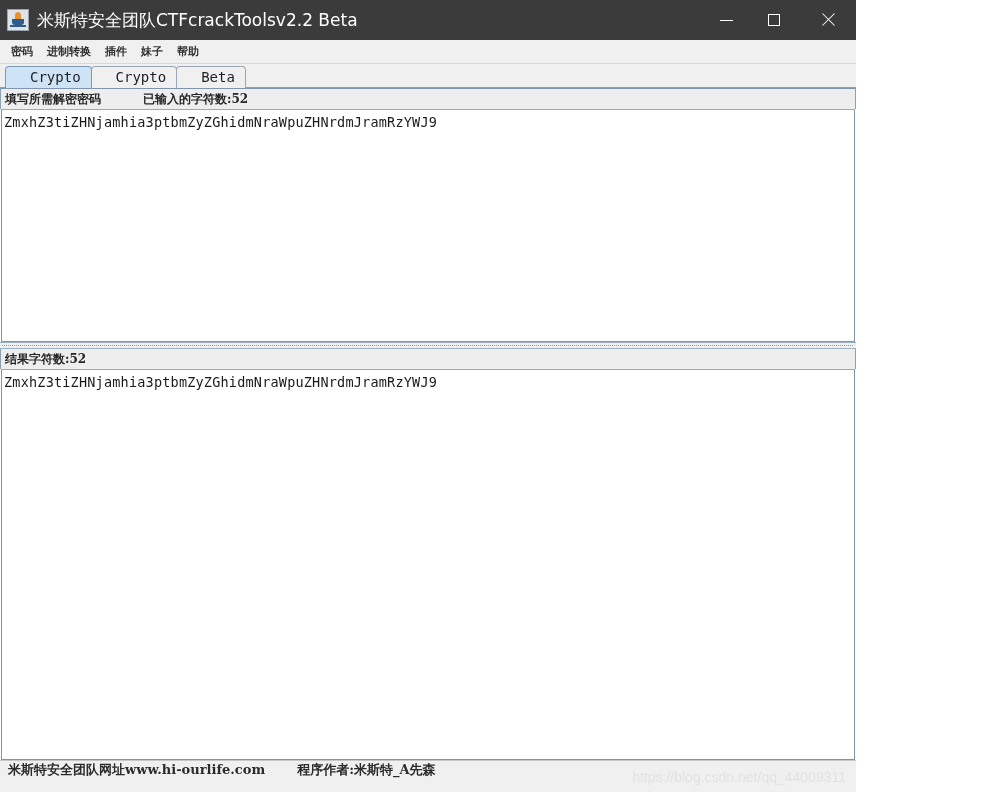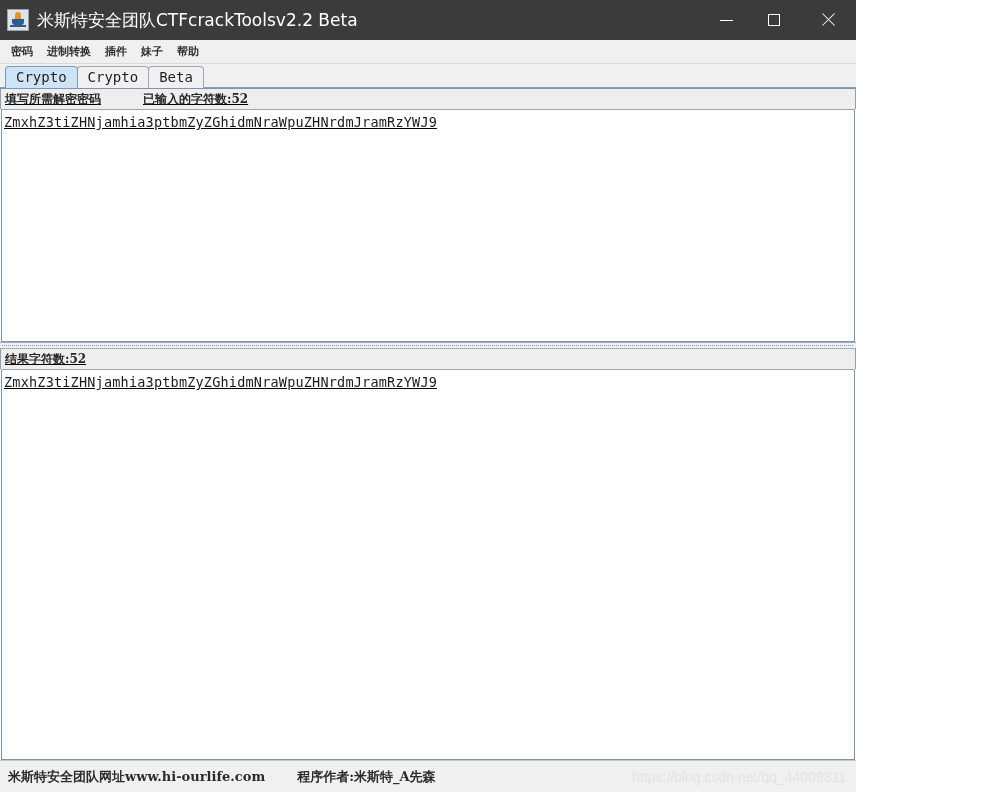--- a/index.html
+++ b/index.html
@@ -159,21 +159,21 @@
     content: "";
     position: absolute;
     left: 0; right: 0; bottom: 0;
     height: 1px;
     background: #8ca0b3;
   }
   .tab {
     font-family: "DejaVu Sans Mono", monospace;
     font-size: 14px;
     color: #1f1f1f;
-    padding: 2px 10px 3px 10px;
+    padding: 2px 10px 3px 24px;
     border: 1px solid #9ba7b5;
     border-bottom: none;
     border-radius: 4px 4px 0 0;
     background: #f0f0f0;
     margin-right: -1px;
     position: relative;
     z-index: 1;
     line-height: 16px;
   }
   .tab.active {
@@ -183,21 +183,20 @@
   }
 
   
   .content {
     flex: 1 1 auto;
     display: flex;
     flex-direction: column;
     background: #ffffff;
     border-top: 1px solid #7e95ad;
     min-height: 0;
-    text-decoration: underline;
   }
 
   .panel-input {
     display: flex;
     flex-direction: column;
     height: 253px;
     flex: 0 0 auto;
     min-height: 0;
   }
   .panel-result {
@@ -267,21 +266,20 @@
     height: 1px;
     background-image: repeating-linear-gradient(
       to right, #8b98a6 0px, #8b98a6 1px, transparent 1px, transparent 2px);
   }
 
   
   .statusbar {
     height: 32px;
     background: #f0f0f0;
     display: flex;
-    align-items: center;
     flex: 0 0 auto;
     border-top: 1px solid #c7c7c7;
     box-sizing: border-box;
     position: relative;
     padding-left: 8px;
   }
   .statusbar .st {
     font-family: "DejaVu Serif", serif;
     font-size: 13px;
     color: #2c2c2c;

